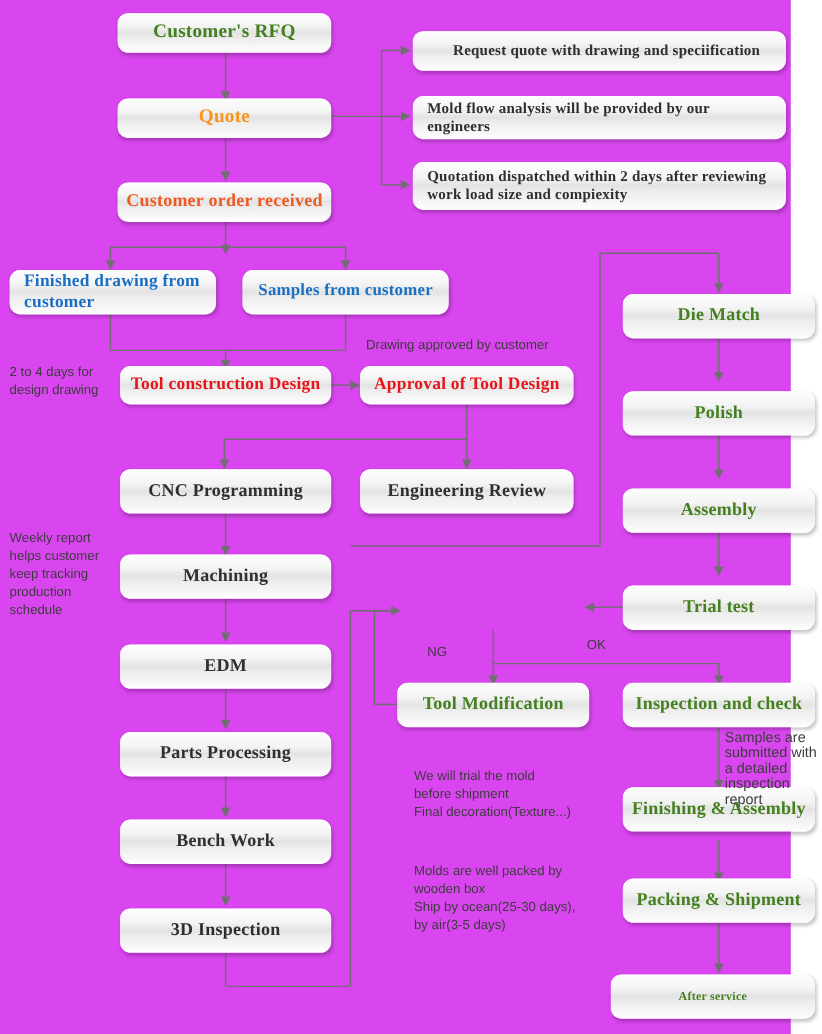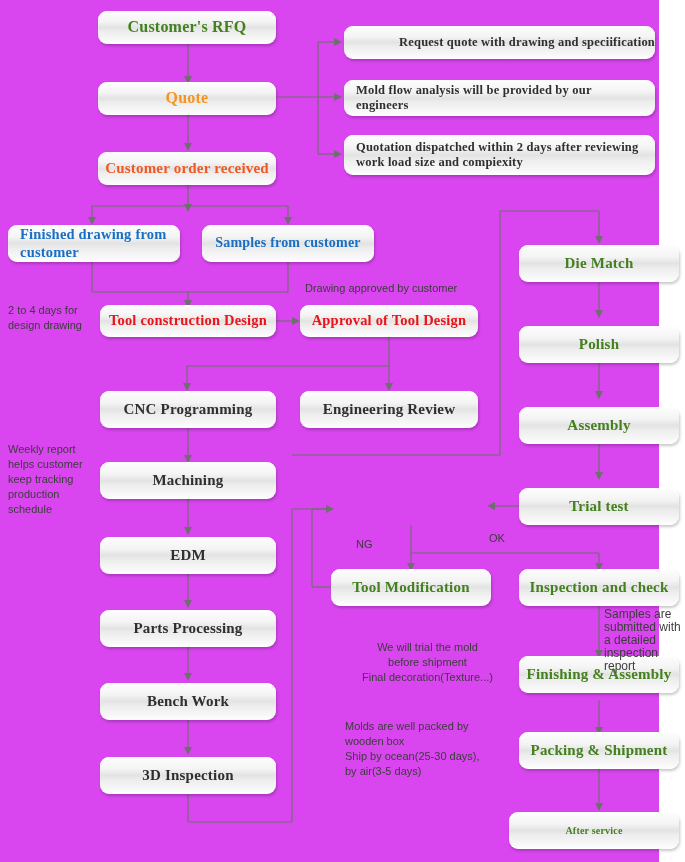--- a/index.html
+++ b/index.html
@@ -20,21 +20,21 @@
         #ffffff 100%);
     box-shadow:1px 2px 3px rgba(0,0,0,.22), inset 0 1px 0 rgba(255,255,255,.9);
     display:flex;
     align-items:center;
     font-family:"Liberation Serif",serif;
     font-weight:bold;
     line-height:1.18;
     letter-spacing:.2px;
   }
   .box.center{justify-content:center;text-align:center;}
-  .box.left{justify-content:flex-end;text-align:left;padding-left:12px;}
+  .box.left{justify-content:center;text-align:left;padding-left:12px;}
 
   .c-green{color:#44801f;}
   .c-orange{color:#f7941e;}
   .c-orange2{color:#ef5a24;}
   .c-blue{color:#1a6fc4;}
   .c-red{color:#e8141a;}
   .c-dark{color:#2f2f2f;}
 
   
   .note{
@@ -269,21 +269,21 @@
 
   <div class="note" style="left:356px;top:537px;">NG</div>
 
   <div class="note" style="left:489px;top:531px;">OK</div>
 
   <div class="note sm" style="left:604px;top:608px;width:82px;">Samples are
 submitted with
 a detailed
 inspection report</div>
 
-  <div class="note" style="left:345px;top:640px;width:165px;text-align:center;">We will trial the mold
+  <div class="note" style="left:345px;top:640px;width:165px;">We will trial the mold
 before shipment
 Final decoration(Texture...)</div>
 
   <div class="note" style="left:345px;top:719px;width:165px;">Molds are well packed by
 wooden box
 Ship by ocean(25-30 days),
 by air(3-5 days)</div>
 
 </div>
 

